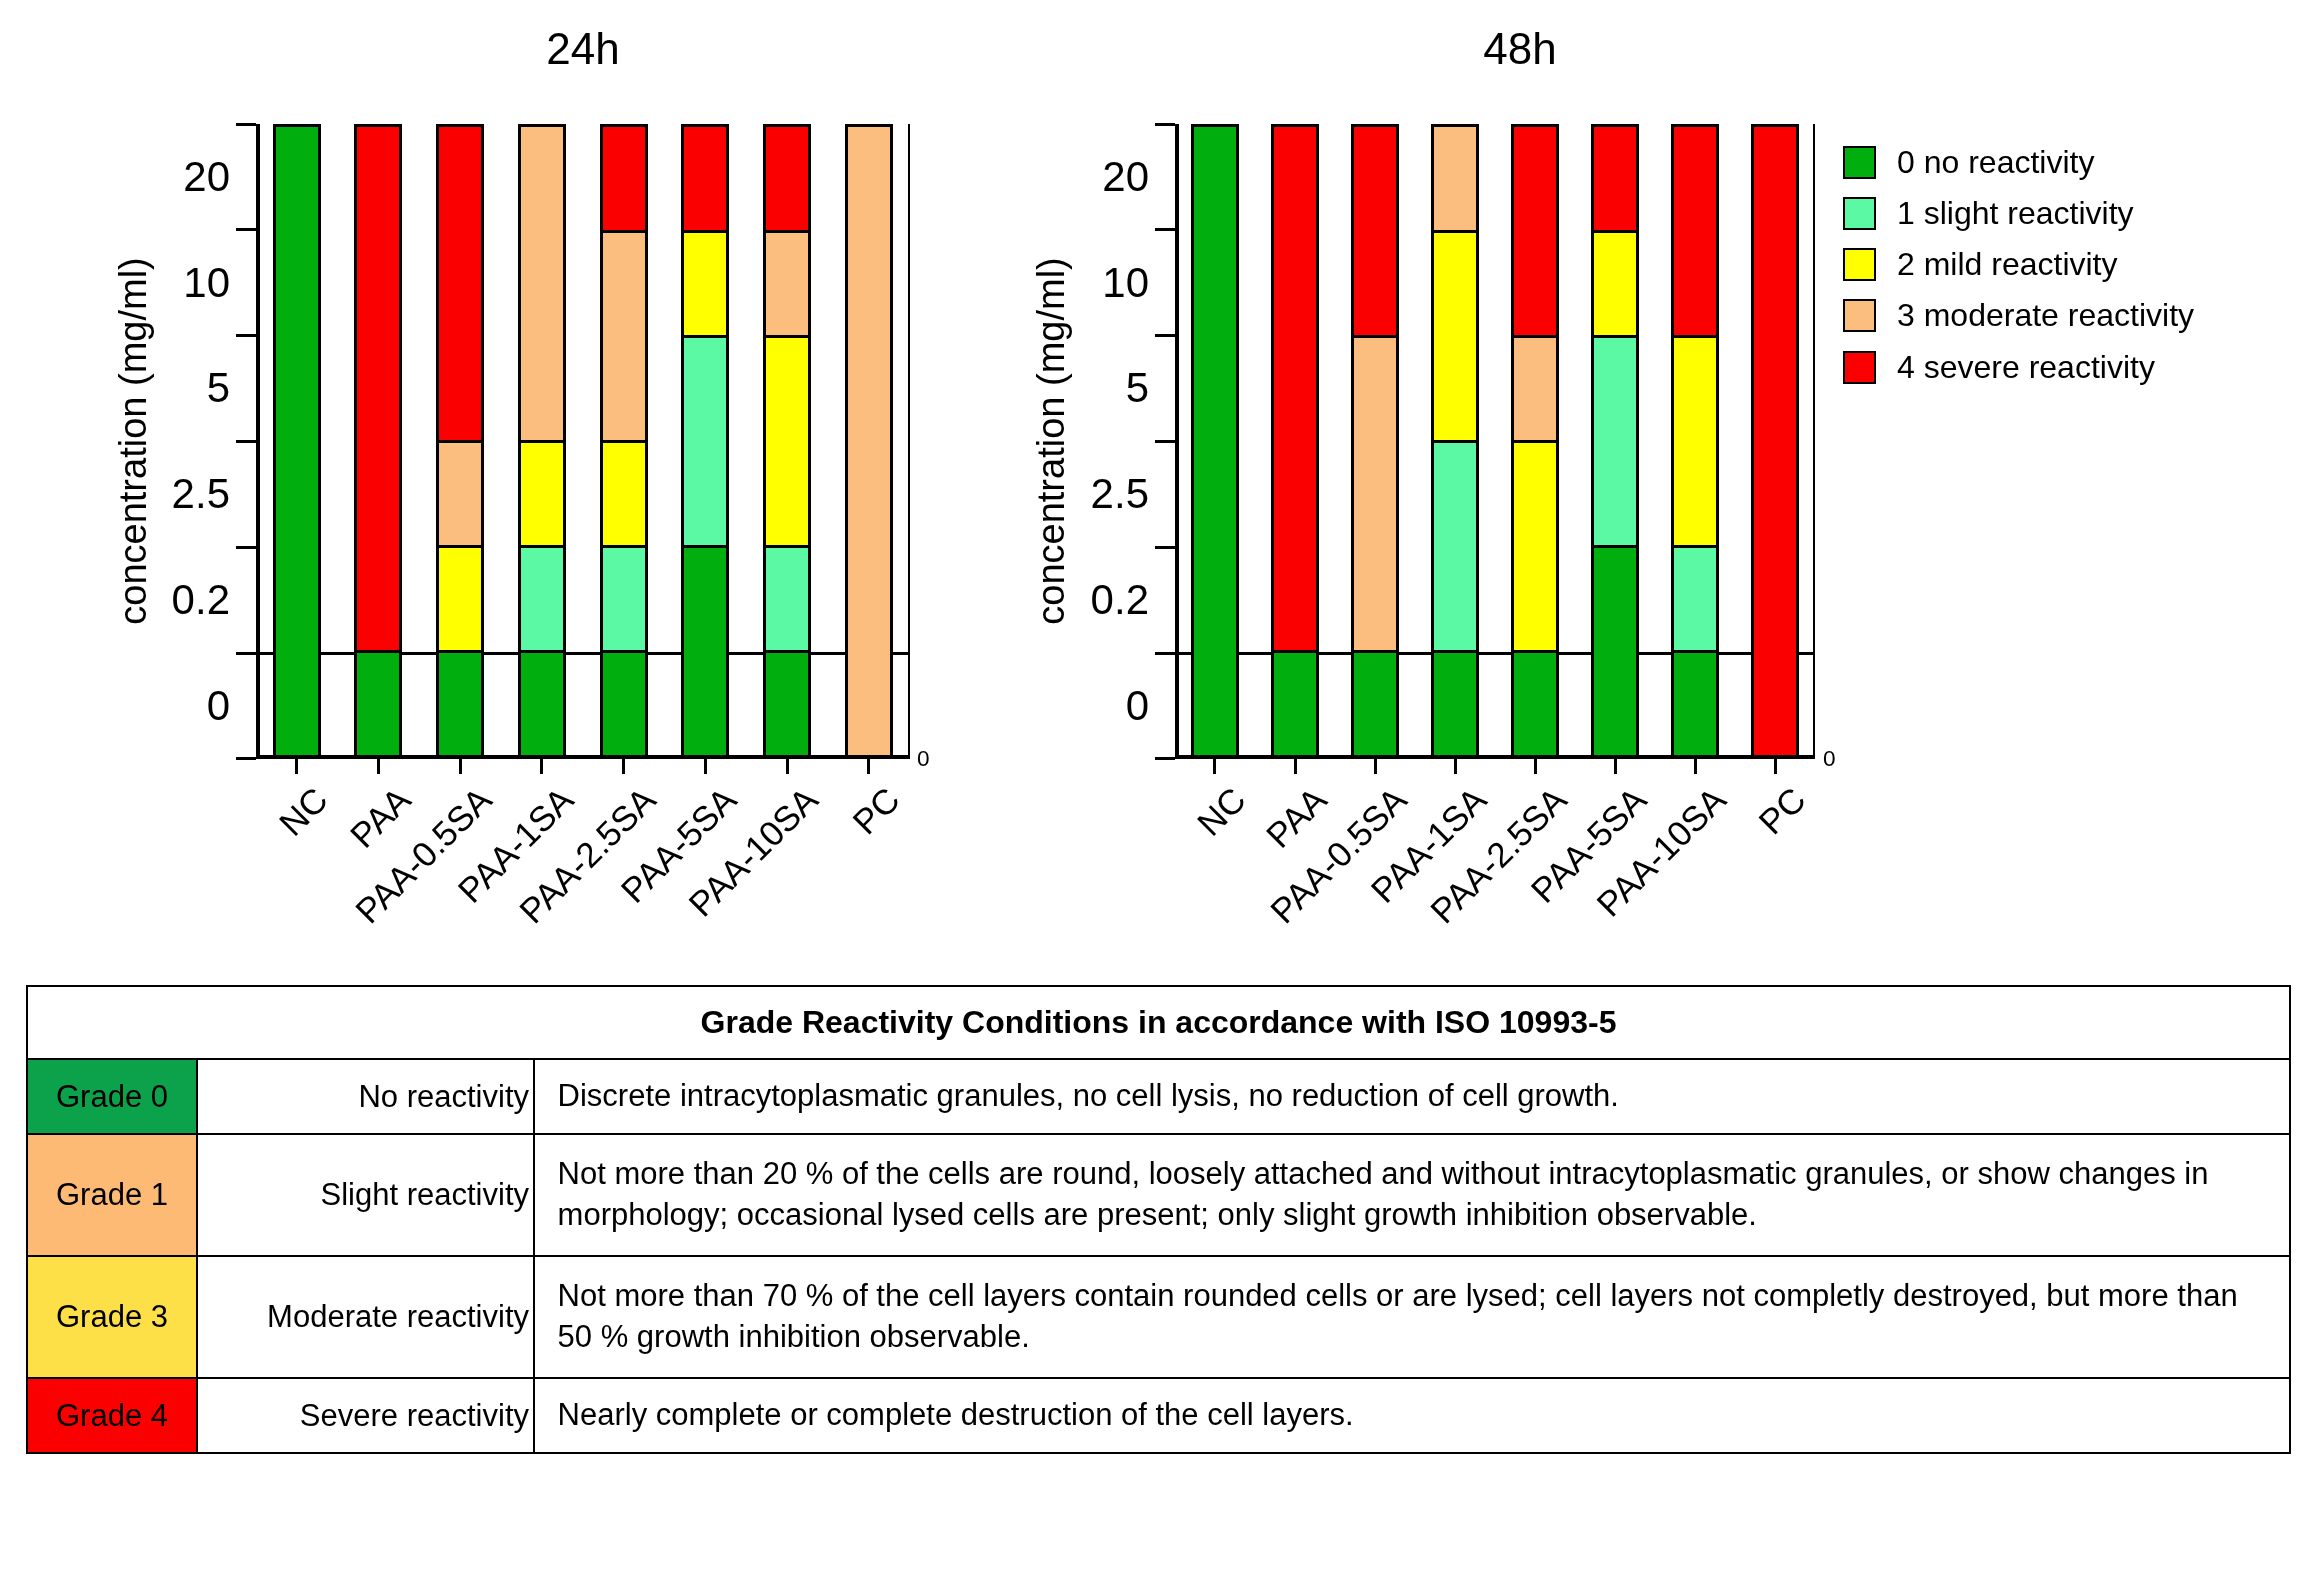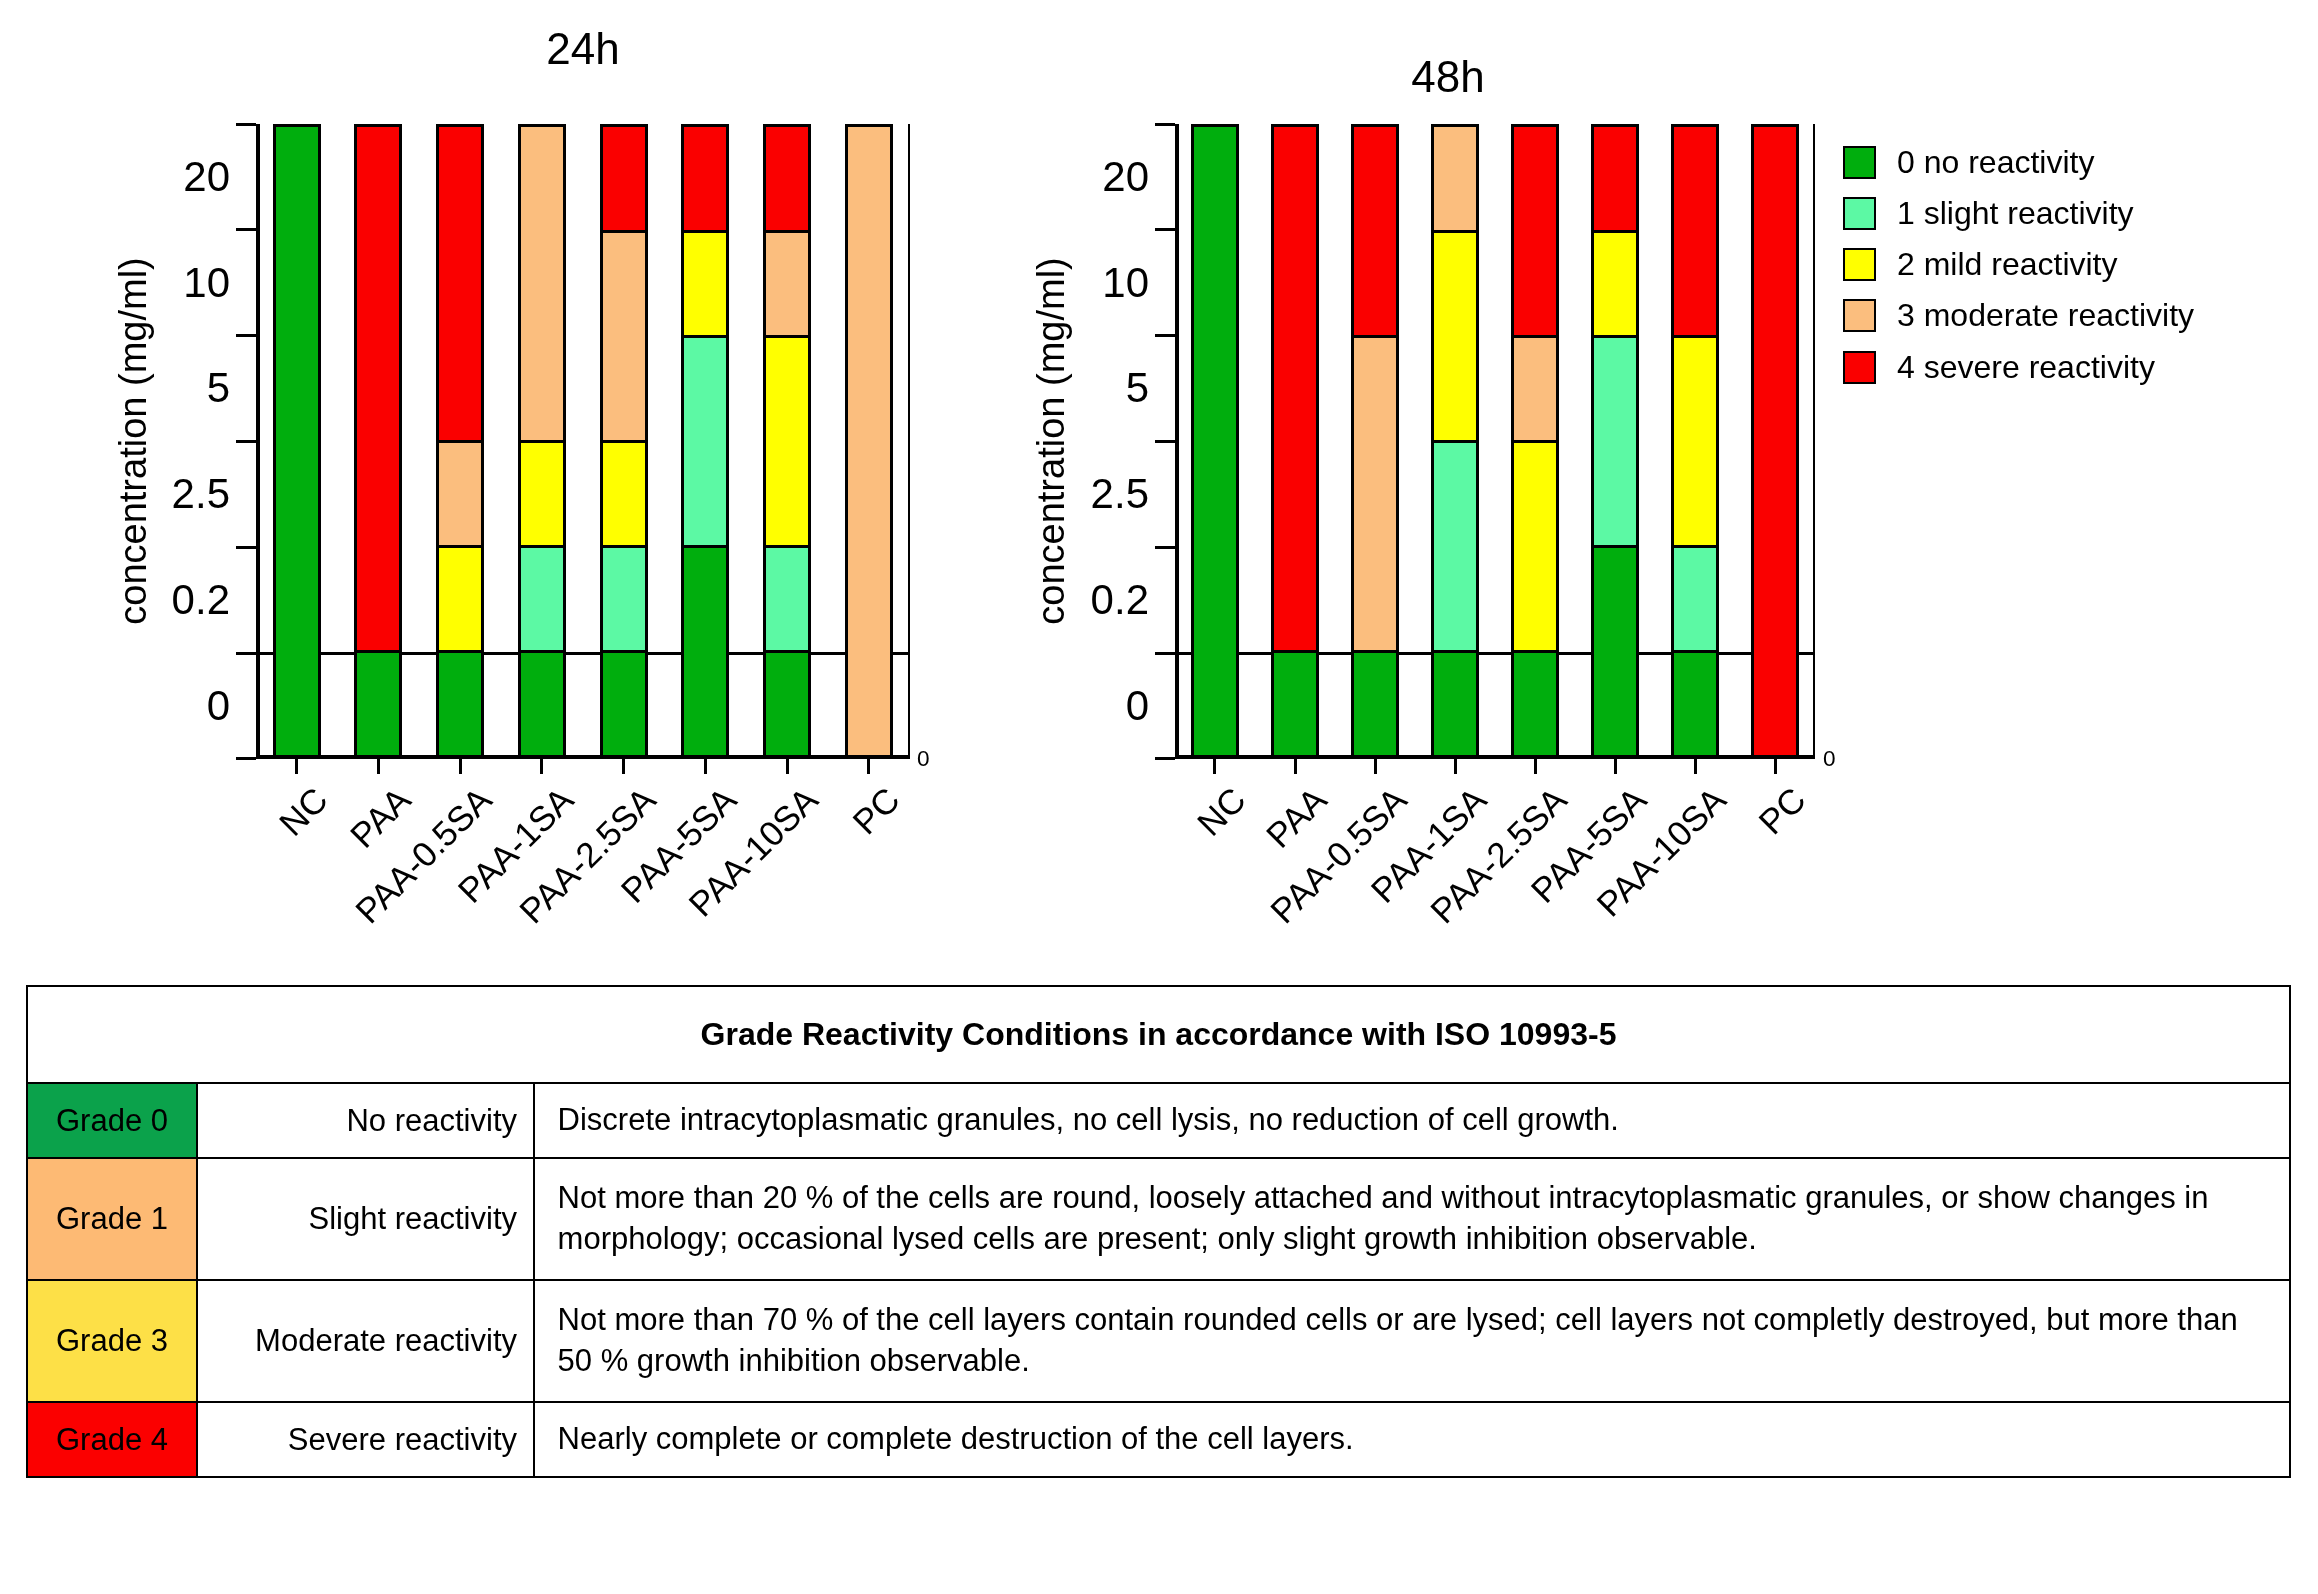--- a/index.html
+++ b/index.html
@@ -2,21 +2,21 @@
 <html style="font-size:12px"><head>
 <meta charset="utf-8">
 <style>
   html,body{margin:0;padding:0;background:#fff;}
   #figure{position:relative;width:2319px;height:1595px;background:#ffffff;
           font-family:"Liberation Sans",sans-serif;color:#000;overflow:hidden;}
 
   
   .chart-title{position:absolute;top:27px;font-size:44px;line-height:44px;text-align:center;}
   #title0{left:256px;width:654px;}
-  #title1{left:1128px;width:640px;margin-top:28px;}
+  #title1{left:1200px;width:640px;}
 
   
   .y-axis-title{position:absolute;font-size:38px;white-space:nowrap;
                 transform:translate(-50%,-50%) rotate(-90deg);}
   #ylab0{left:133px;top:441px;}
   #ylab1{left:1051px;top:441px;}
 
   
   .plot{position:absolute;top:124px;height:635px;}
   #plot0{left:256px;width:654px;}
@@ -37,21 +37,21 @@
 
   
   .legend{position:absolute;left:1843px;top:145px;display:flex;flex-direction:column;row-gap:17.3px;}
   .legend-item{display:flex;align-items:center;height:34px;}
   .legend-swatch{width:29px;height:29px;border:2.3px solid #000;margin-right:21px;flex:none;}
   .legend-label{font-size:32px;white-space:nowrap;}
 
   
   #grade-table{position:absolute;left:26px;top:985px;width:2265px;border-collapse:collapse;
                table-layout:fixed;font-size:31px;color:#000;}
-  #grade-table td{border:2.3px solid #000;vertical-align:middle;padding:16px;}
+  #grade-table td{border:2.3px solid #000;vertical-align:middle;padding:4px;}
   .t-header td{font-weight:bold;text-align:center;height:63px;font-size:32px;}
   .gcell{text-align:center;}
   .name-cell{padding-left:21px !important;text-align:right;}
   .desc-cell{padding:4.5px 18px 4.5px 22.6px !important;line-height:1.32;}
   .h100{height:75px;}
   .h162{height:122px;}
 </style>
 </head>
 <body>
 

